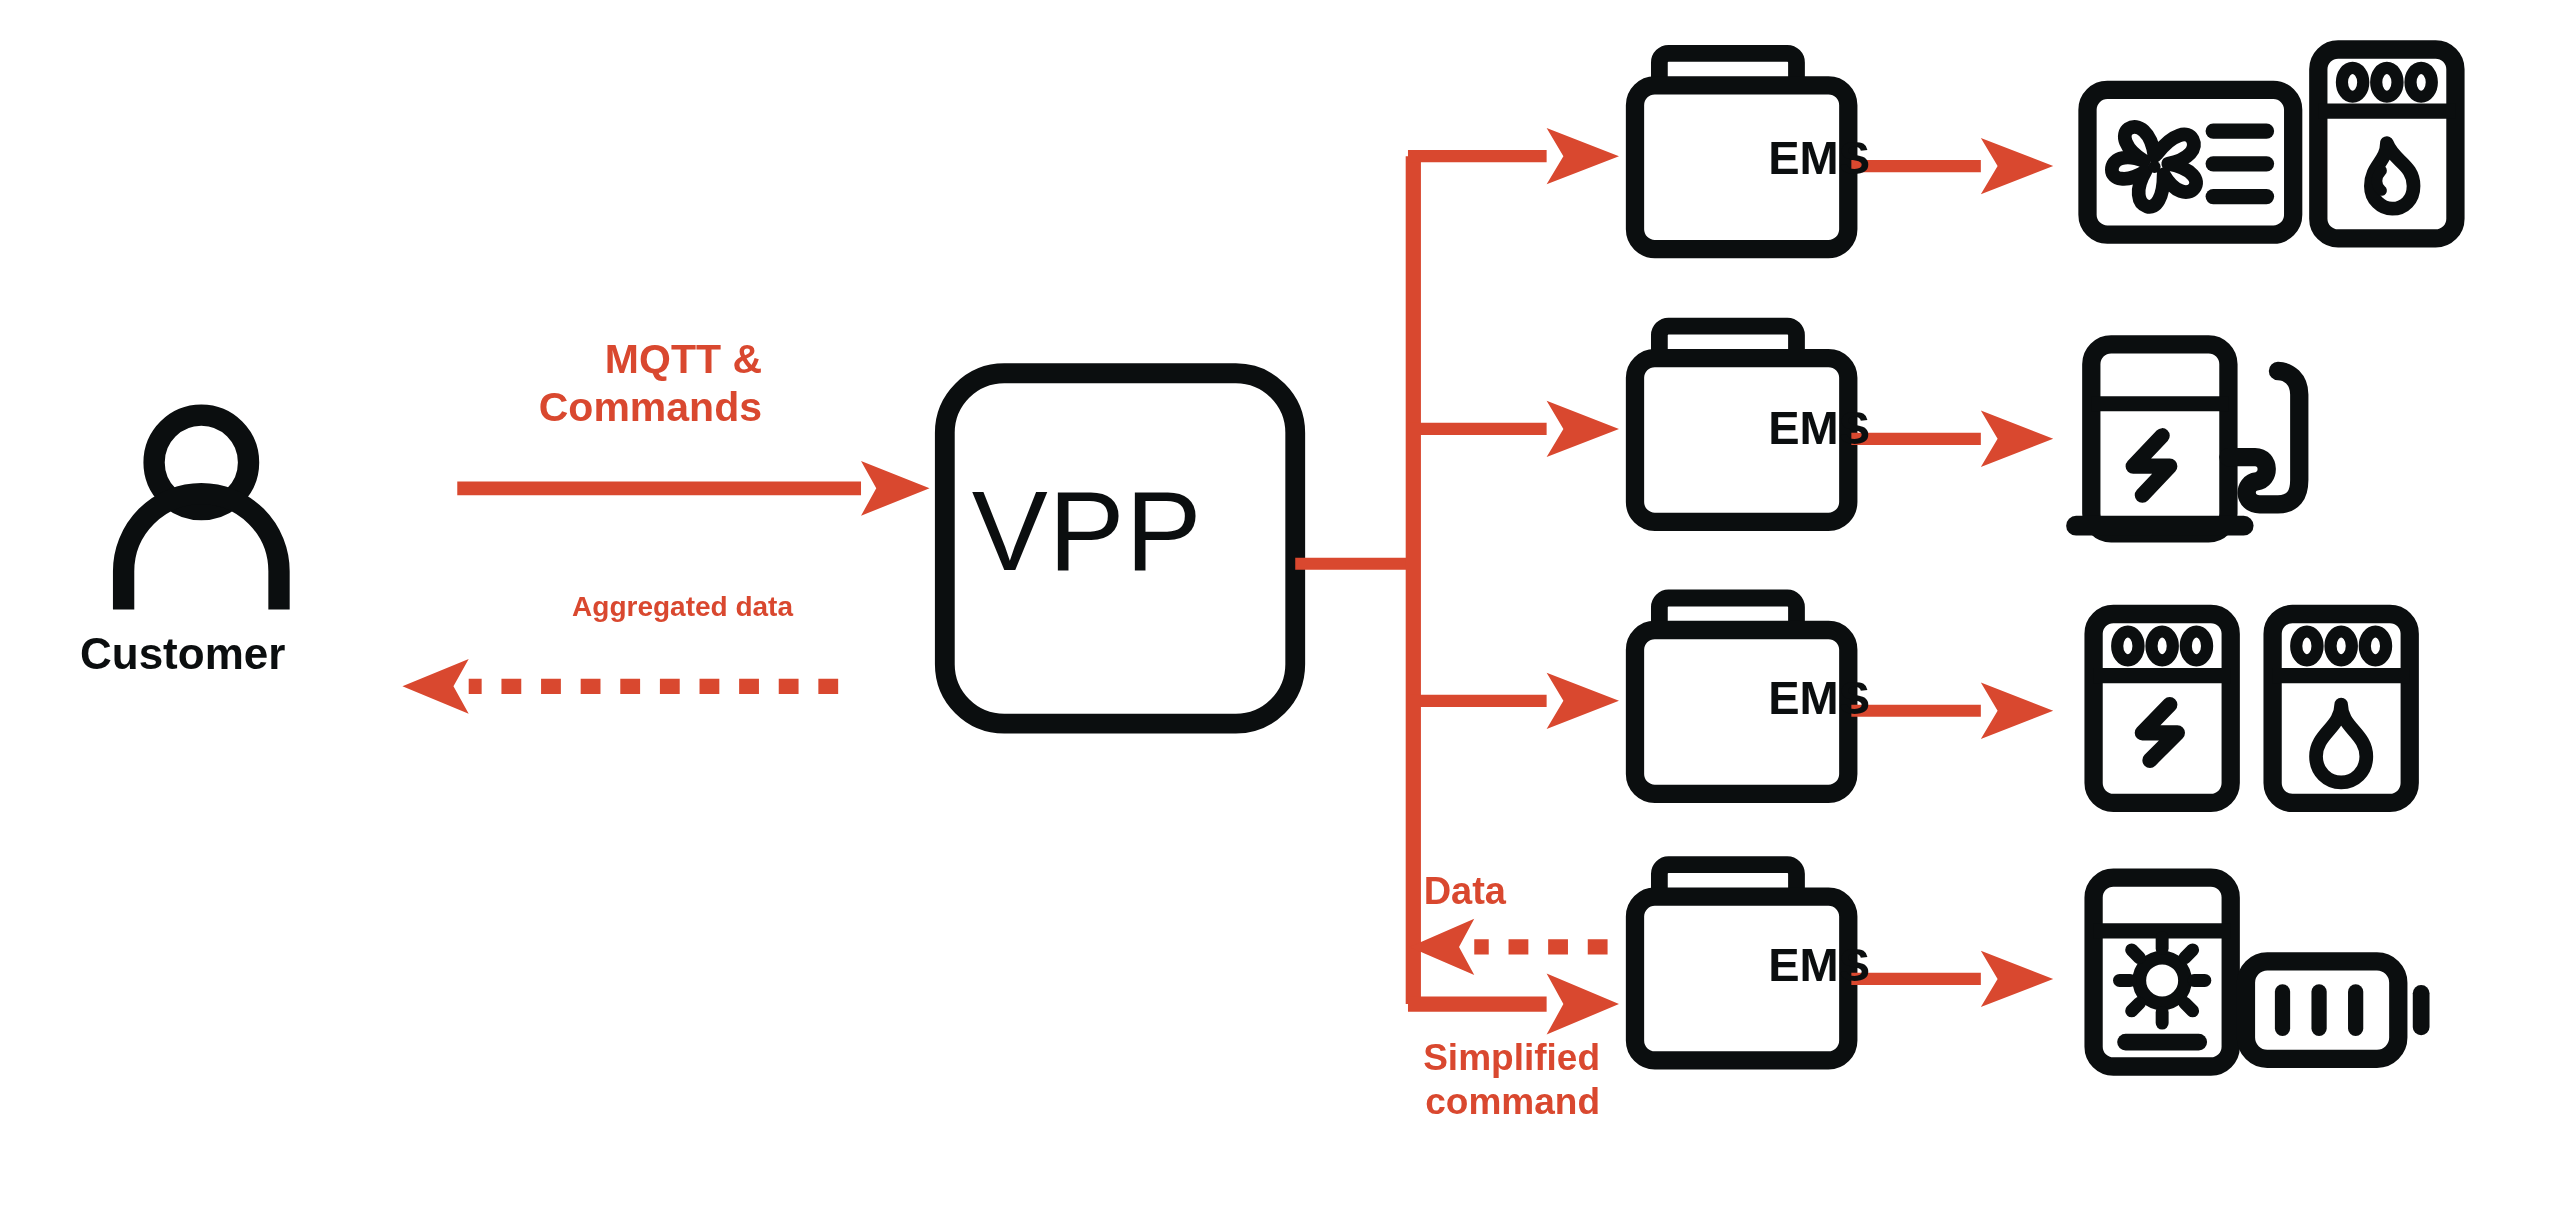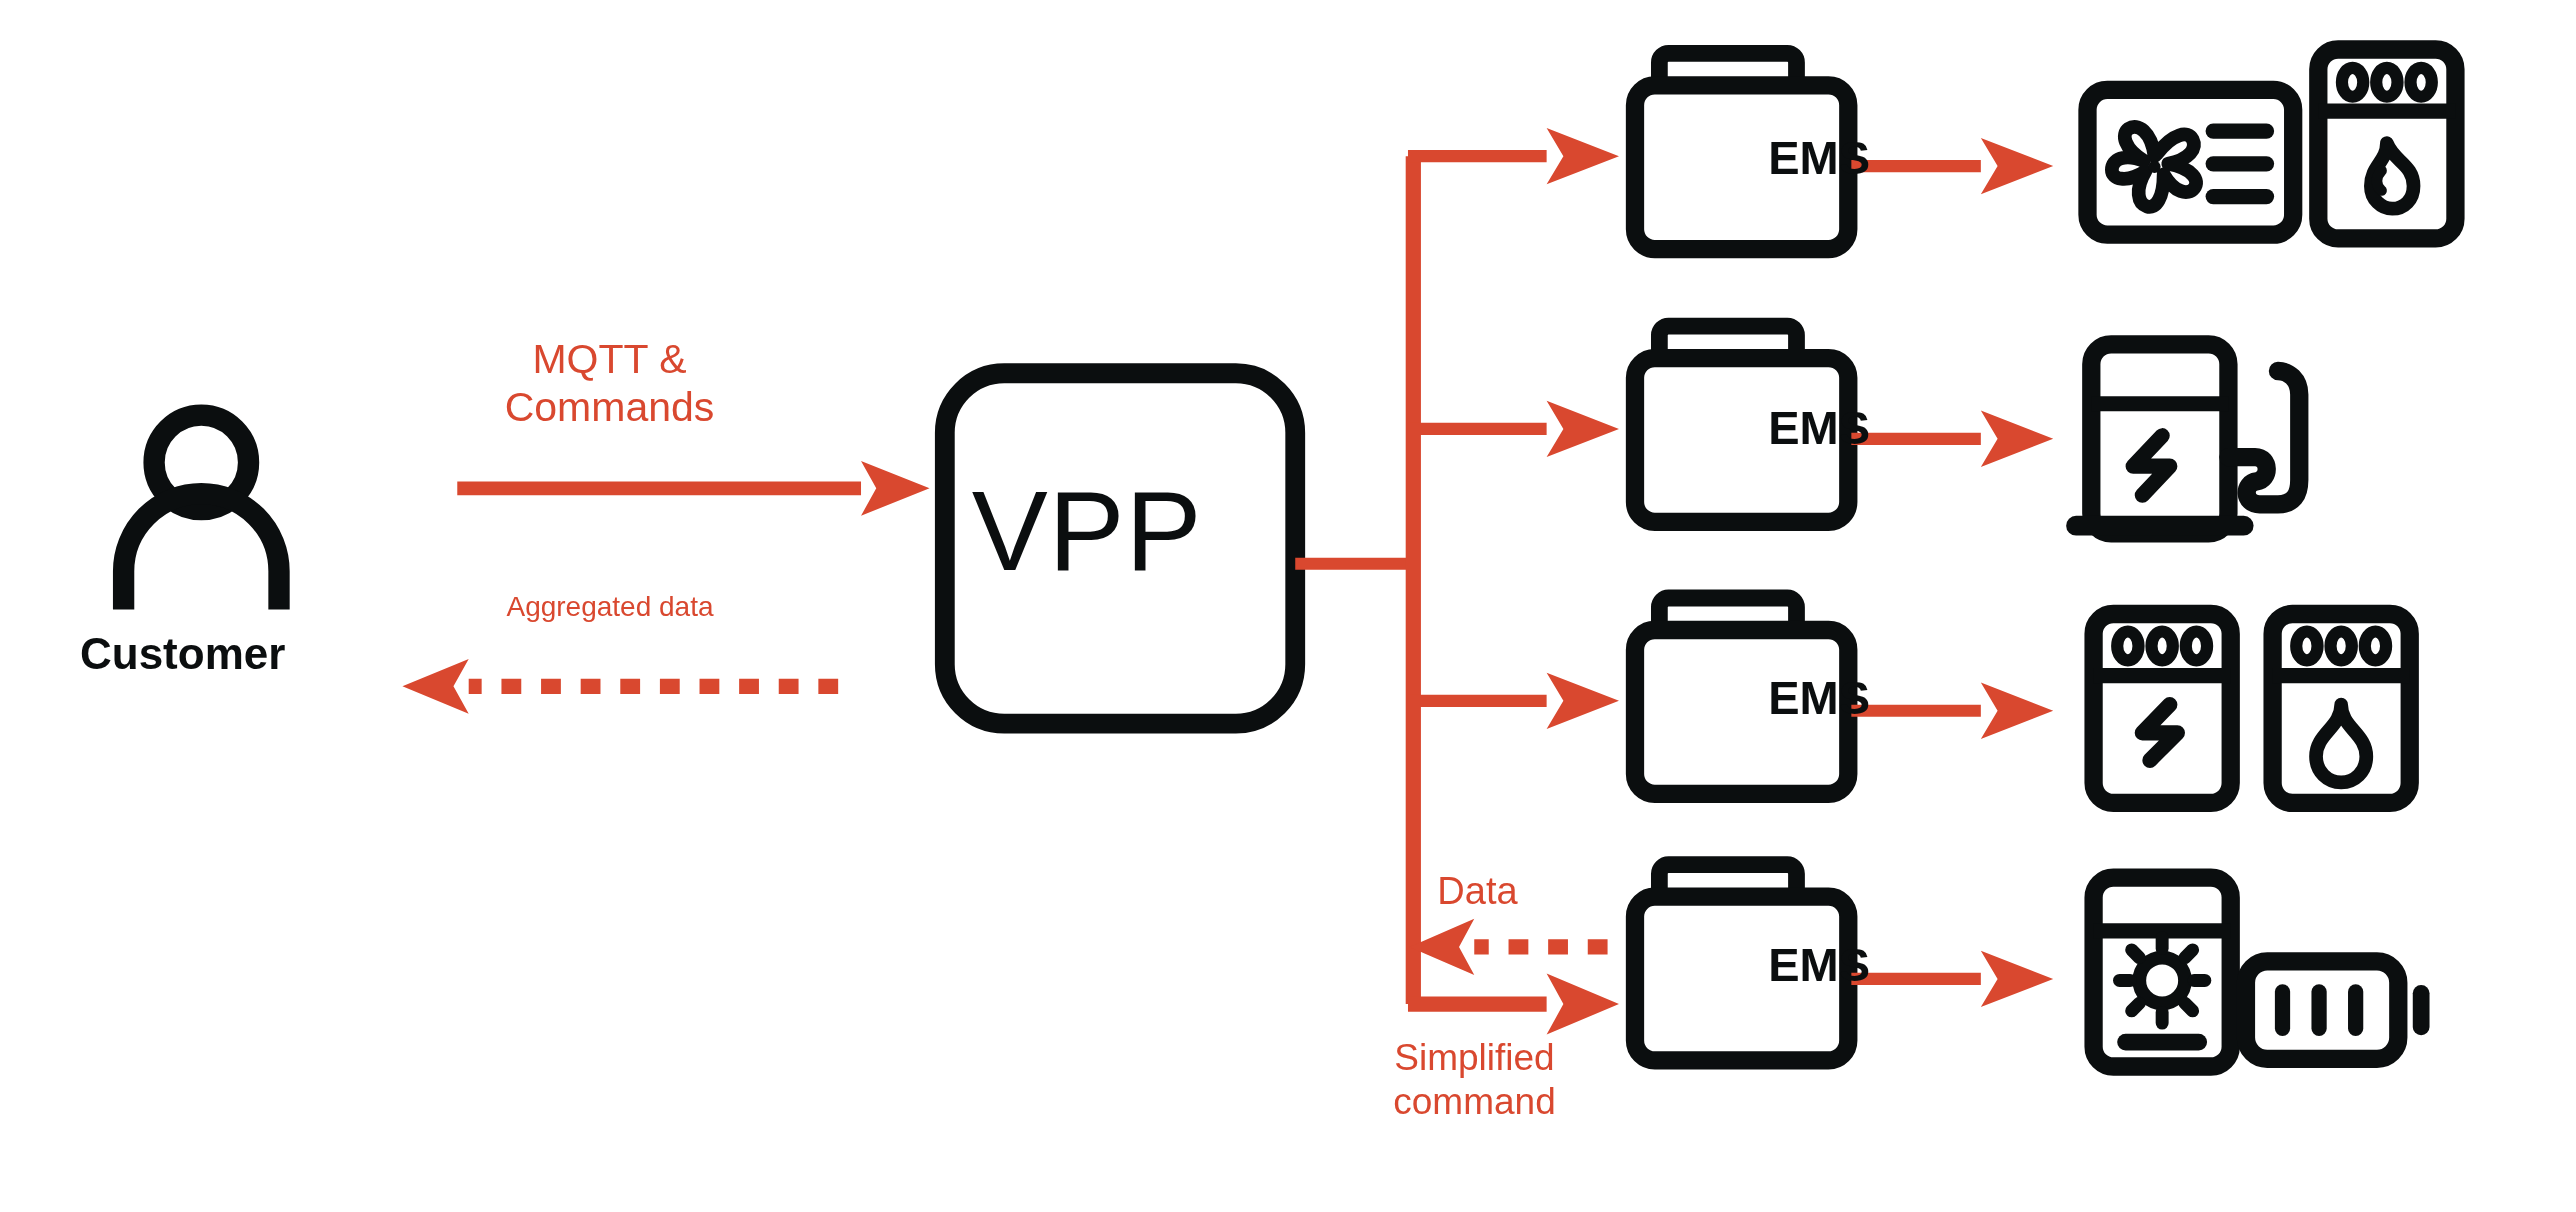--- a/index.html
+++ b/index.html
@@ -21,39 +21,39 @@
     position: absolute;
     left: 0;
     top: 0;
     width: 2576px;
     height: 1212px;
   }
   .lbl {
     position: absolute;
     color: #d9482f;
     font-family: "Liberation Sans", sans-serif;
-    font-weight: 400;
-    text-align: center;
+    font-weight: 700;
+    text-align: right;
     white-space: pre;
     line-height: 1.18;
   }
   .lbl-mqtt {
     left: 457px;
     top: 335px;
     width: 305px;
     font-size: 41px;
   }
   .lbl-agg {
     left: 427px;
     top: 590px;
     width: 366px;
     font-size: 28px;
   }
   .lbl-data {
-    left: 1371px;
+    left: 1293px;
     top: 869px;
     width: 213px;
     font-size: 38px;
   }
   .lbl-simpl {
     left: 1349px;
     top: 1036px;
     width: 251px;
     font-size: 37px;
   }

